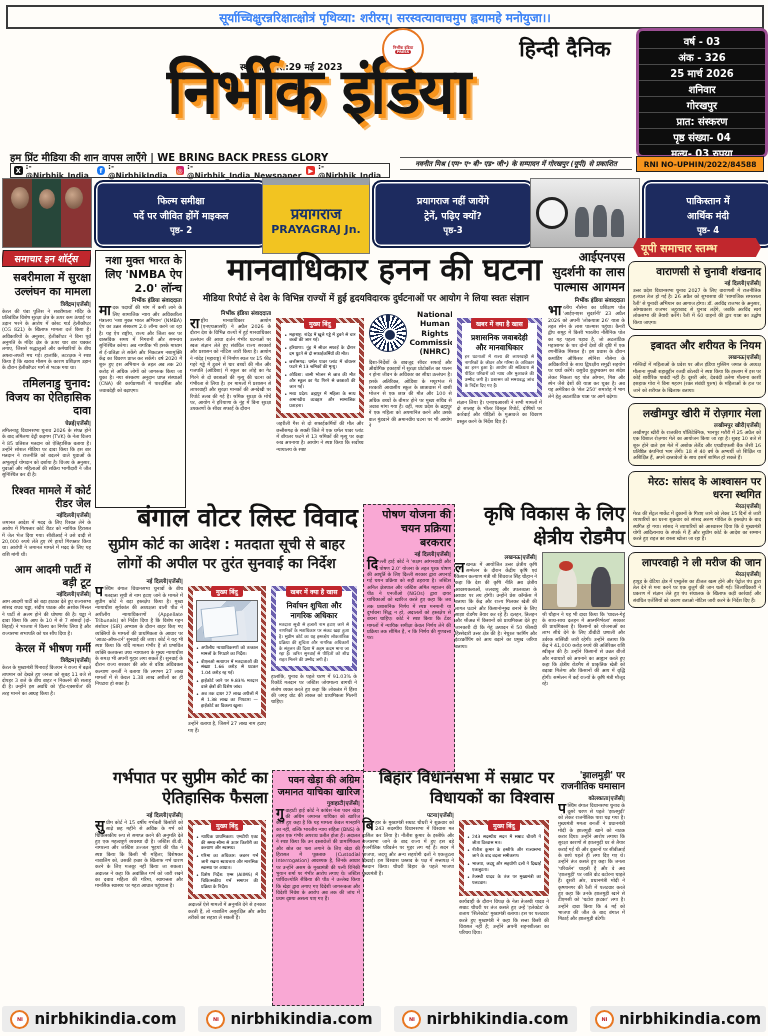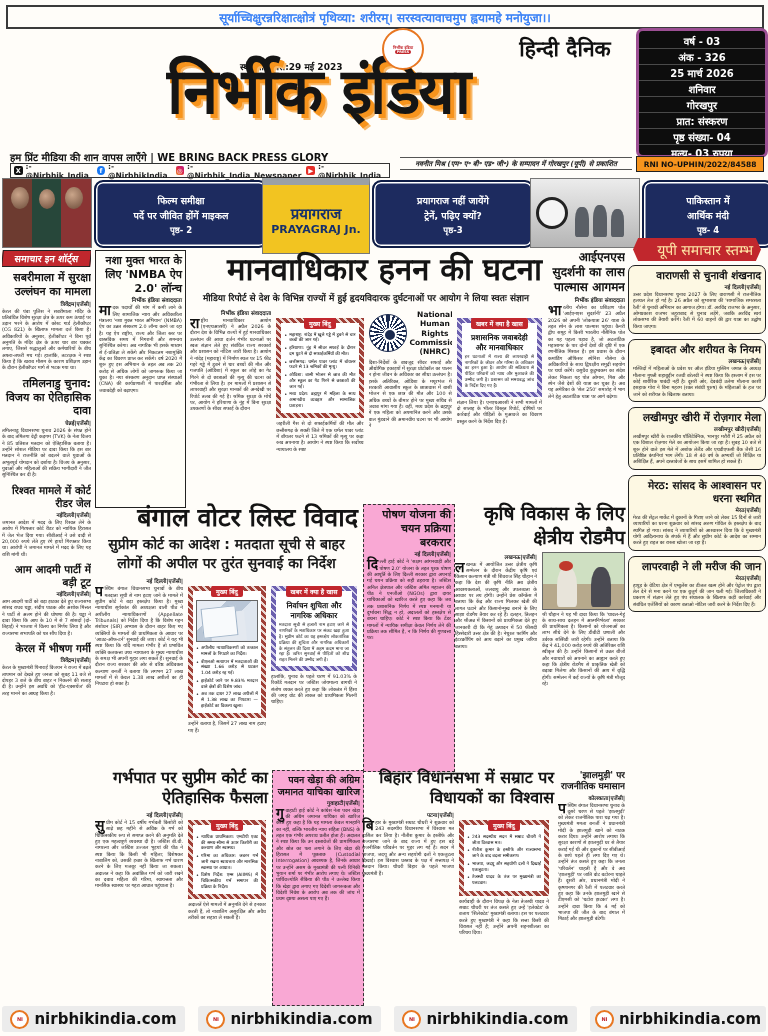--- a/index.html
+++ b/index.html
@@ -63,21 +63,21 @@
           background:#fff;padding:6px 3px 3px;position:relative;}
   .kp-tab{display:block;width:max-content;max-width:95%;margin:-11px auto 3px;background:#c1272d;color:#fff;
           font-size:6.3px;font-weight:bold;padding:1px 5px;border-radius:2px;white-space:nowrap;}
   .kp-title{font-size:7.5px;font-weight:900;text-align:center;margin:1px 0 2px;color:#111;}
   ul.kp{list-style:none;margin:0;padding:0;}
   ul.kp li{font-size:4.4px;line-height:1.3;margin-bottom:2px;padding-left:5px;position:relative;text-align:justify;}
   ul.kp li::before{content:"\2022";position:absolute;left:0;top:0;font-size:5px;}
   .dashbox{border:1.5px dashed #333;padding:3px 3px;background:#f9a8d4;}
   .yart{background:#fdf8e3;border:1.6px solid #222;border-radius:7px;padding:3px 4px;margin-bottom:5px;overflow:hidden;}
   .yart .h-art{font-size:10.5px;}
-  .ribbon{background:#c1272d;color:#ffe9a8;font-size:14px;font-weight:normal;text-align:right;
+  .ribbon{background:#c1272d;color:#ffe9a8;font-size:11px;font-weight:bold;text-align:left;
           clip-path:polygon(4% 0,96% 0,100% 50%,96% 100%,4% 100%,0 50%);padding:2px 8px;}
   .nmba{border:1.6px solid #222;padding:3px 3px;background:#fffef8;overflow:hidden;height:100%;}
   .emblem{width:36px;height:36px;border-radius:50%;flex:0 0 36px;
           background:repeating-conic-gradient(#1c2b4f 0 7deg,#fff 7deg 16deg);
           border:1px solid #1c2b4f;position:relative;}
   .emblem::after{content:"";position:absolute;left:13px;top:13px;width:10px;height:10px;border-radius:50%;
           background:#1c2b4f;border:2px solid #fff;}
   .nhrc-label{font-size:7.5px;font-weight:900;color:#111;line-height:1.25;text-align:center;}
   .kphoto{height:40px;background:linear-gradient(135deg,#e8edf4 0 30%,#b9c6d6 30% 55%,#dfe6ef 55%);
           border:1px solid #666;margin-bottom:3px;position:relative;overflow:hidden;}

